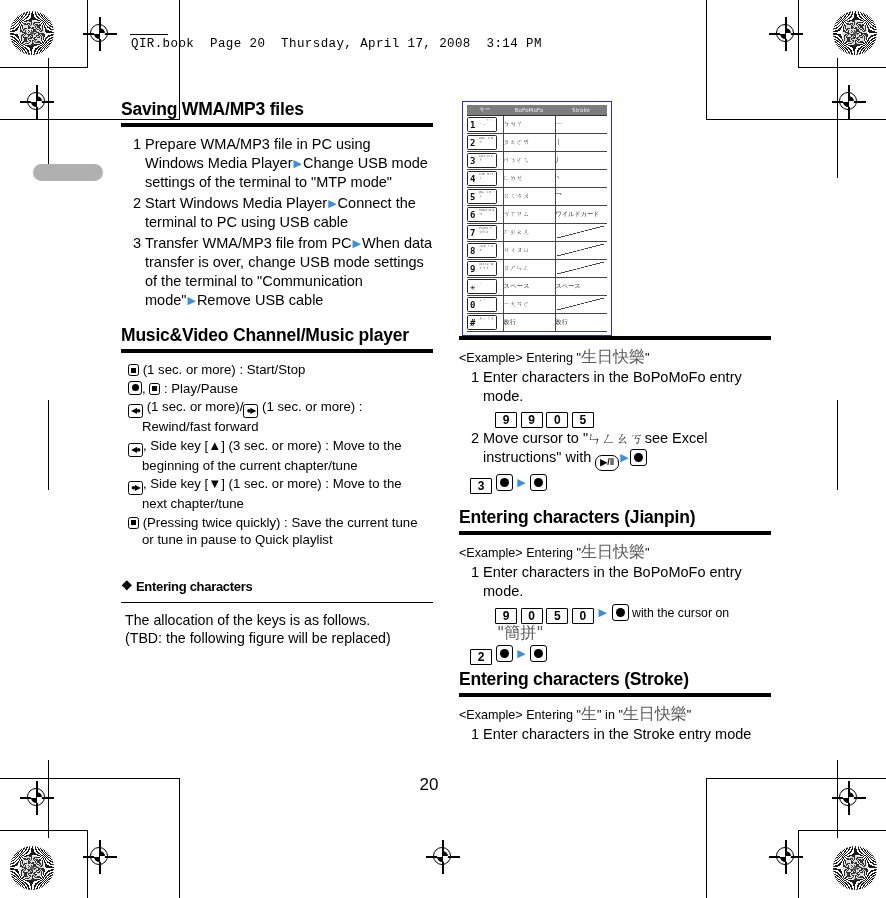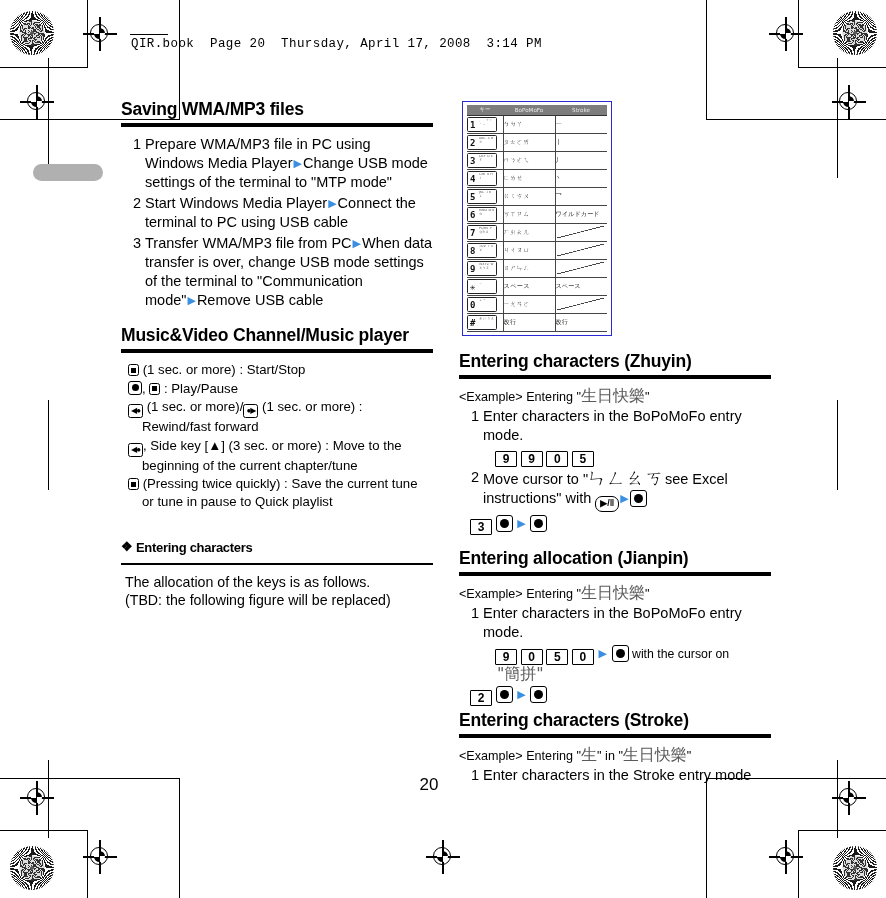--- a/index.html
+++ b/index.html
@@ -375,21 +375,21 @@
     margin: 2px 0 1px 0;
     padding-left: 36px;
     font-size: 13px;
     line-height: 18px;
   }
   .keyseq.indent-less { padding-left: 11px; }
   .seq-note { font-size: 12.3px; }
 
   .bopo {
     font-family: "DejaVu Sans", sans-serif;
-    font-size: 18px;
+    font-size: 13px;
     letter-spacing: 1px;
   }
 
   
   .pageno {
     position: absolute;
     left: 0; right: 0;
     top: 775px;
     text-align: center;
     font-size: 17px;
@@ -520,20 +520,23 @@
 
 
       <div class="keyline">
         <span class="lead"><span class="kbox k-rew">◀●</span></span><span> (1 sec. or more)/</span><span class="kbox k-ff">●▶</span><span> (1 sec. or more) : Rewind/fast forward</span>
       </div>
 
       <div class="keyline">
         <span class="lead"><span class="kbox k-rew">◀●</span></span><span>, Side key [▲] (3 sec. or more) : Move to the beginning of the current chapter/tune</span>
       </div>
 
+      <div class="keyline">
+        <span class="lead"><span class="kbox k-ff">●▶</span></span><span>, Side key [▼] (1 sec. or more) : Move to the next chapter/tune</span>
+      </div>
 
       <div class="keyline">
         <span class="lead"><span class="kbox k-tiny-sq"></span></span><span> (Pressing twice quickly) : Save the current tune or tune in pause to Quick playlist</span>
       </div>
 
     </div>
 
     <h3 class="dia-head"><span class="dia">❖</span><span>Entering characters</span></h3>
     <div class="rule-thin"></div>
     <p class="para">
@@ -625,21 +628,20 @@
             </tr>
             <tr>
               <td class="kcell"><span class="keypic"><span class="big">#</span><span class="sub">ぁぃ ぅぇ</span></span></td>
               <td class="bcell">改行</td>
               <td class="scell">改行</td>
             </tr>
           </tbody>
       </table>
     </div>
 
-    <h2 class="sec-head" style="margin-top:14px;">Entering characters (Zhuyin)</h2>
     <div class="rule-thick"></div>
 
     <p class="example-line">
       <span>&lt;Example&gt;</span>
       <span>Entering "</span><span class="cjk-gray">生日快樂</span><span>"</span>
     </p>
 
     <div class="step">
       <div class="num">1</div>
       <div class="body">Enter characters in the BoPoMoFo entry mode.</div>
@@ -655,21 +657,21 @@
       <div class="num">2</div>
       <div class="body"><span>Move cursor to "</span><span class="bopo">ㄣㄥㄠㄎ</span><span>see Excel instructions" with </span><span class="kbox k-playpause">▶/‖</span><span class="arrow">▶</span><span class="kbox k-dot-lg"></span></div>
     </div>
     <div class="keyseq indent-less">
       <span class="kbox k-num">3</span>
       <span class="kbox k-dot-lg"></span>
       <span class="arrow">▶</span>
       <span class="kbox k-dot-lg"></span>
     </div>
 
-    <h2 class="sec-head" style="margin-top:12px;">Entering allocation (Jianpin)</h2>
+    <h2 class="sec-head" style="margin-top:12px;">Entering characters (Jianpin)</h2>
     <div class="rule-thick"></div>
 
     <p class="example-line">
       <span>&lt;Example&gt;</span>
       <span>Entering "</span><span class="cjk-gray">生日快樂</span><span>"</span>
     </p>
 
     <div class="step">
       <div class="num">1</div>
       <div class="body">Enter characters in the BoPoMoFo entry mode.</div>

